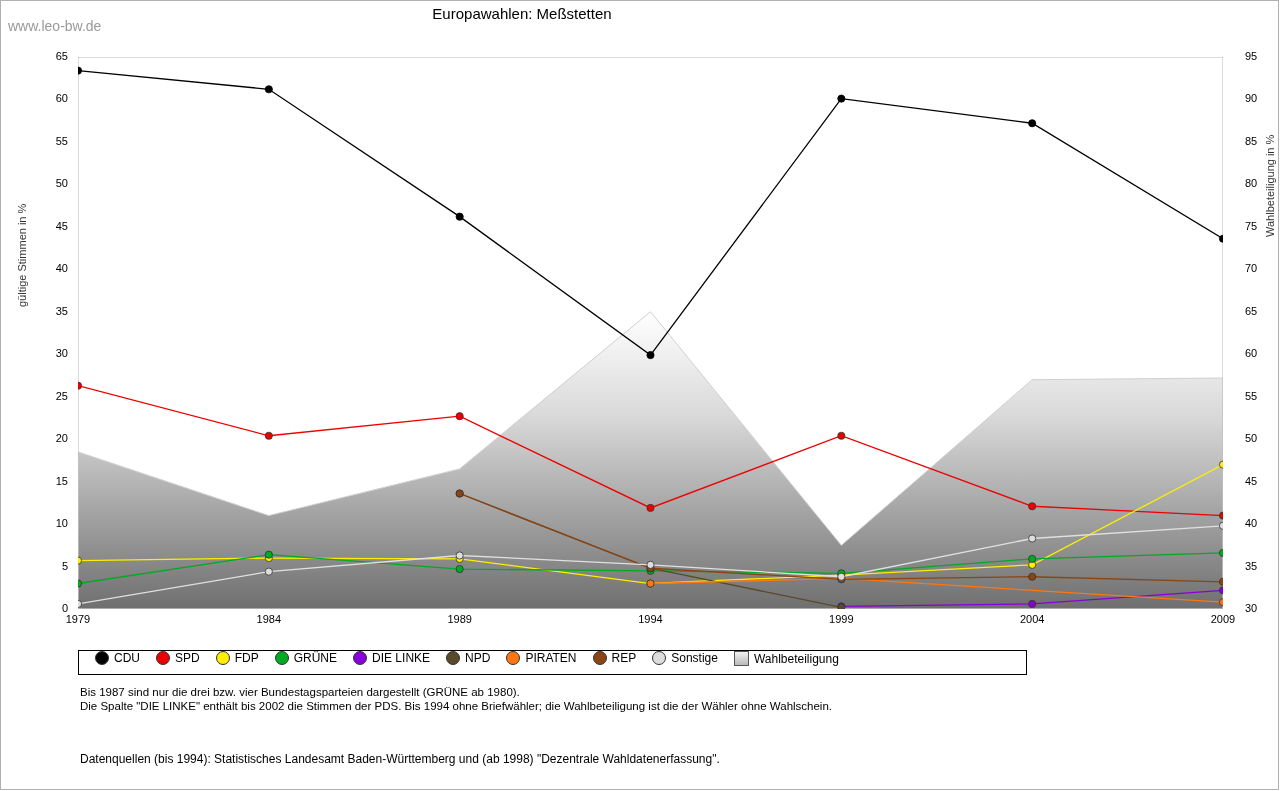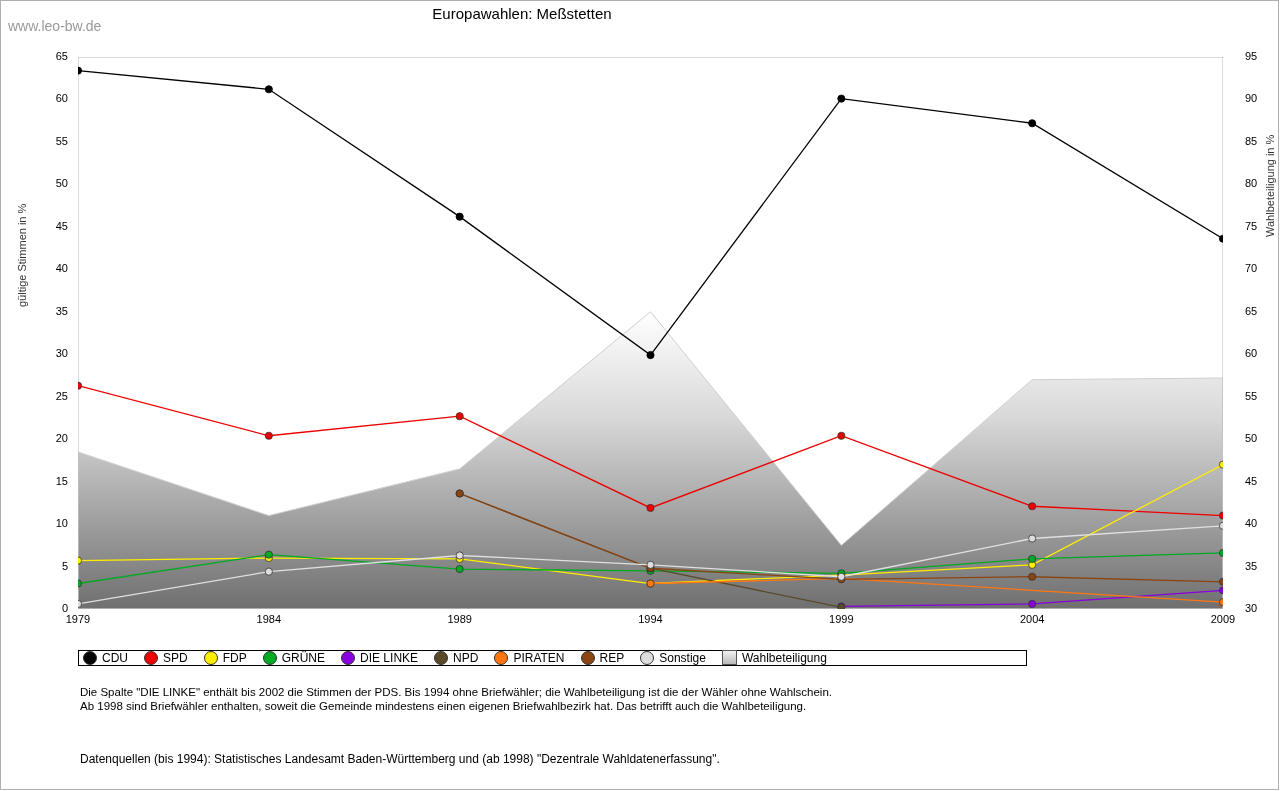--- a/index.html
+++ b/index.html
@@ -43,25 +43,25 @@
   .tick-left,.tick-right{
     position:absolute;font-size:11px;color:#000;
   }
   .tick-left{right:1149px;text-align:right;width:30px;}
   .tick-right{left:1152px;text-align:center;width:30px;}
   .tick-x{
     position:absolute;font-size:11px;color:#000;
     text-align:center;width:60px;top:556px;
   }
   .legend{
-    position:absolute;left:78px;top:650px;width:949px;height:16px;
+    position:absolute;left:78px;top:650px;width:949px;height:25px;
     border:1px solid #000;background:#fff;
-    display:flex;align-items:flex-end;
+    display:flex;align-items:flex-start;
     box-sizing:border-box;
-    padding-left:4px;
+    padding-left:16px;
   }
   .legend-item{
     display:flex;align-items:center;
     font-size:12px;color:#000;
     margin-right:16px;
     white-space:nowrap;
   }
   .lg-marker{
     width:12px;height:12px;border-radius:50%;
     border:1px solid #333;margin-right:5px;display:inline-block;
@@ -201,16 +201,16 @@
       <span class="lg-marker" style="background: rgb(221, 221, 221);"></span>
       <span>Sonstige</span>
     </div>
     <div class="legend-item">
       <span class="lg-square"></span>
       <span>Wahlbeteiligung</span>
     </div>
   </div>
 
 <div class="notes" id="notes">
+    <div>Bis 1987 sind nur die drei bzw. vier Bundestagsparteien dargestellt (GRÜNE ab 1980).</div>
     <div>Die Spalte "DIE LINKE" enthält bis 2002 die Stimmen der PDS. Bis 1994 ohne Briefwähler; die Wahlbeteiligung ist die der Wähler ohne Wahlschein.</div>
-    <div>Ab 1998 sind Briefwähler enthalten, soweit die Gemeinde mindestens einen eigenen Briefwahlbezirk hat. Das betrifft auch die Wahlbeteiligung.</div>
   </div>
 <div class="sources">Datenquellen (bis 1994): Statistisches Landesamt Baden-Württemberg und (ab 1998) "Dezentrale Wahldatenerfassung".</div>
 
 </body></html>

